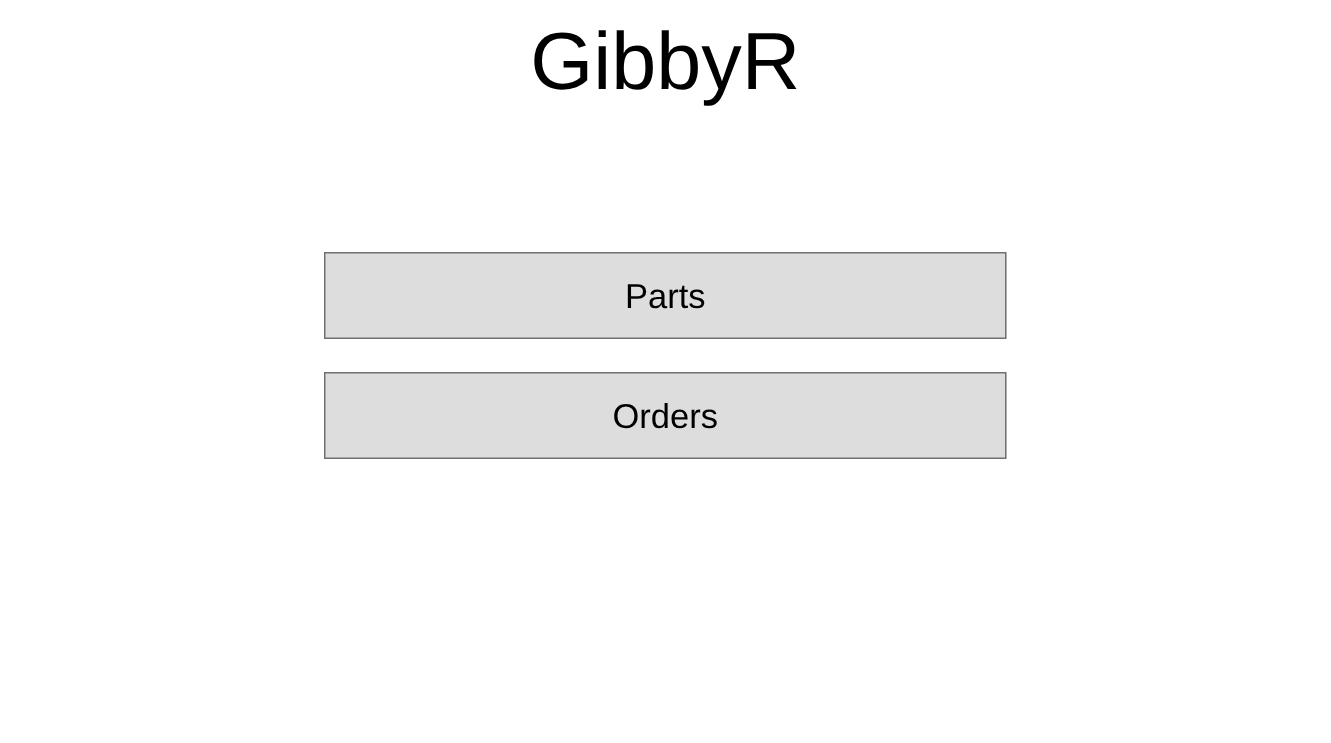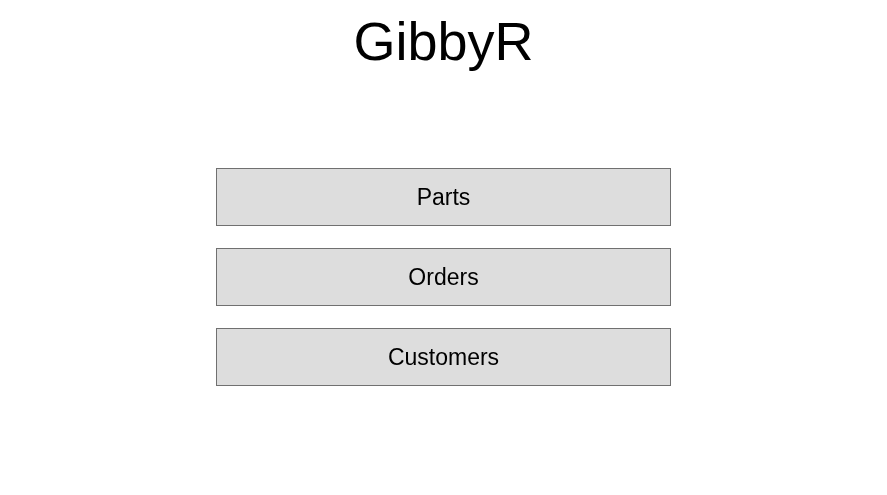--- a/index.html
+++ b/index.html
@@ -53,15 +53,14 @@
 </style>
 </head>
 <body>
 
 <div class="window">
   <h1 class="app-title">GibbyR</h1>
 
   <div class="menu">
     <button class="menu-btn">Parts</button>
     <button class="menu-btn">Orders</button>
-    <button class="menu-btn">Customers</button>
   </div>
 </div>
 
 </body></html>

